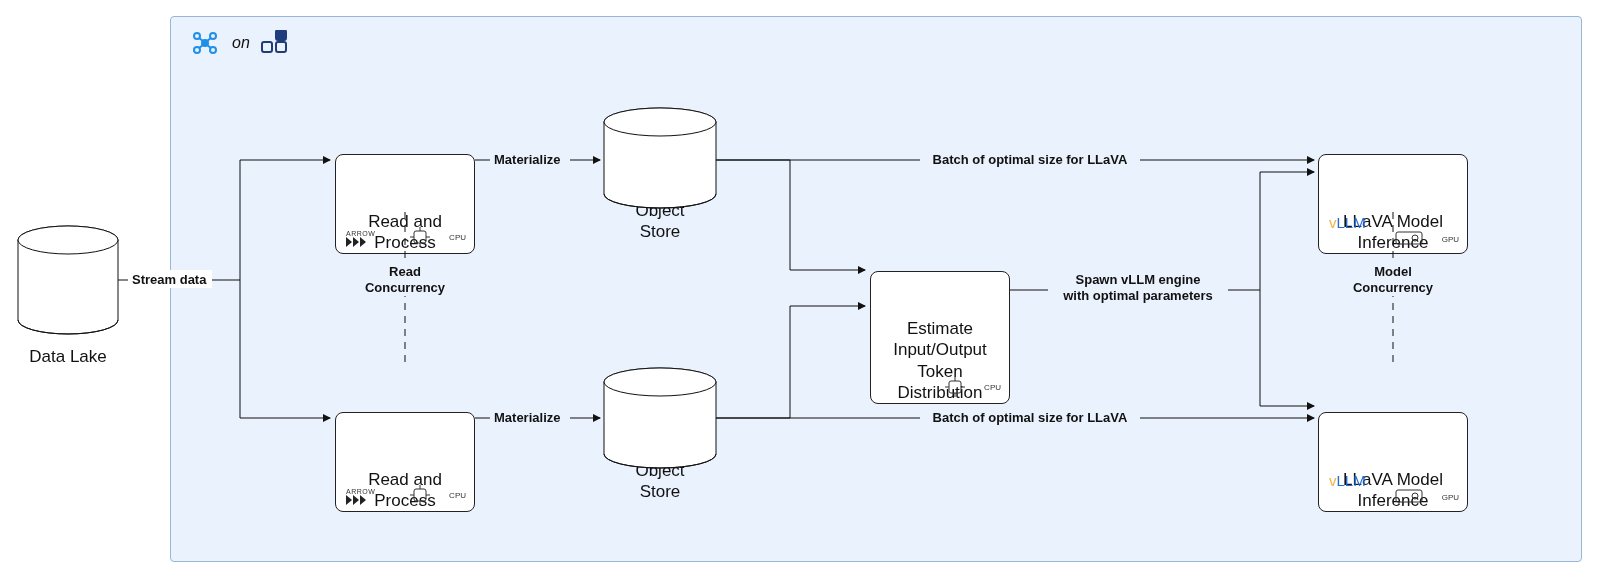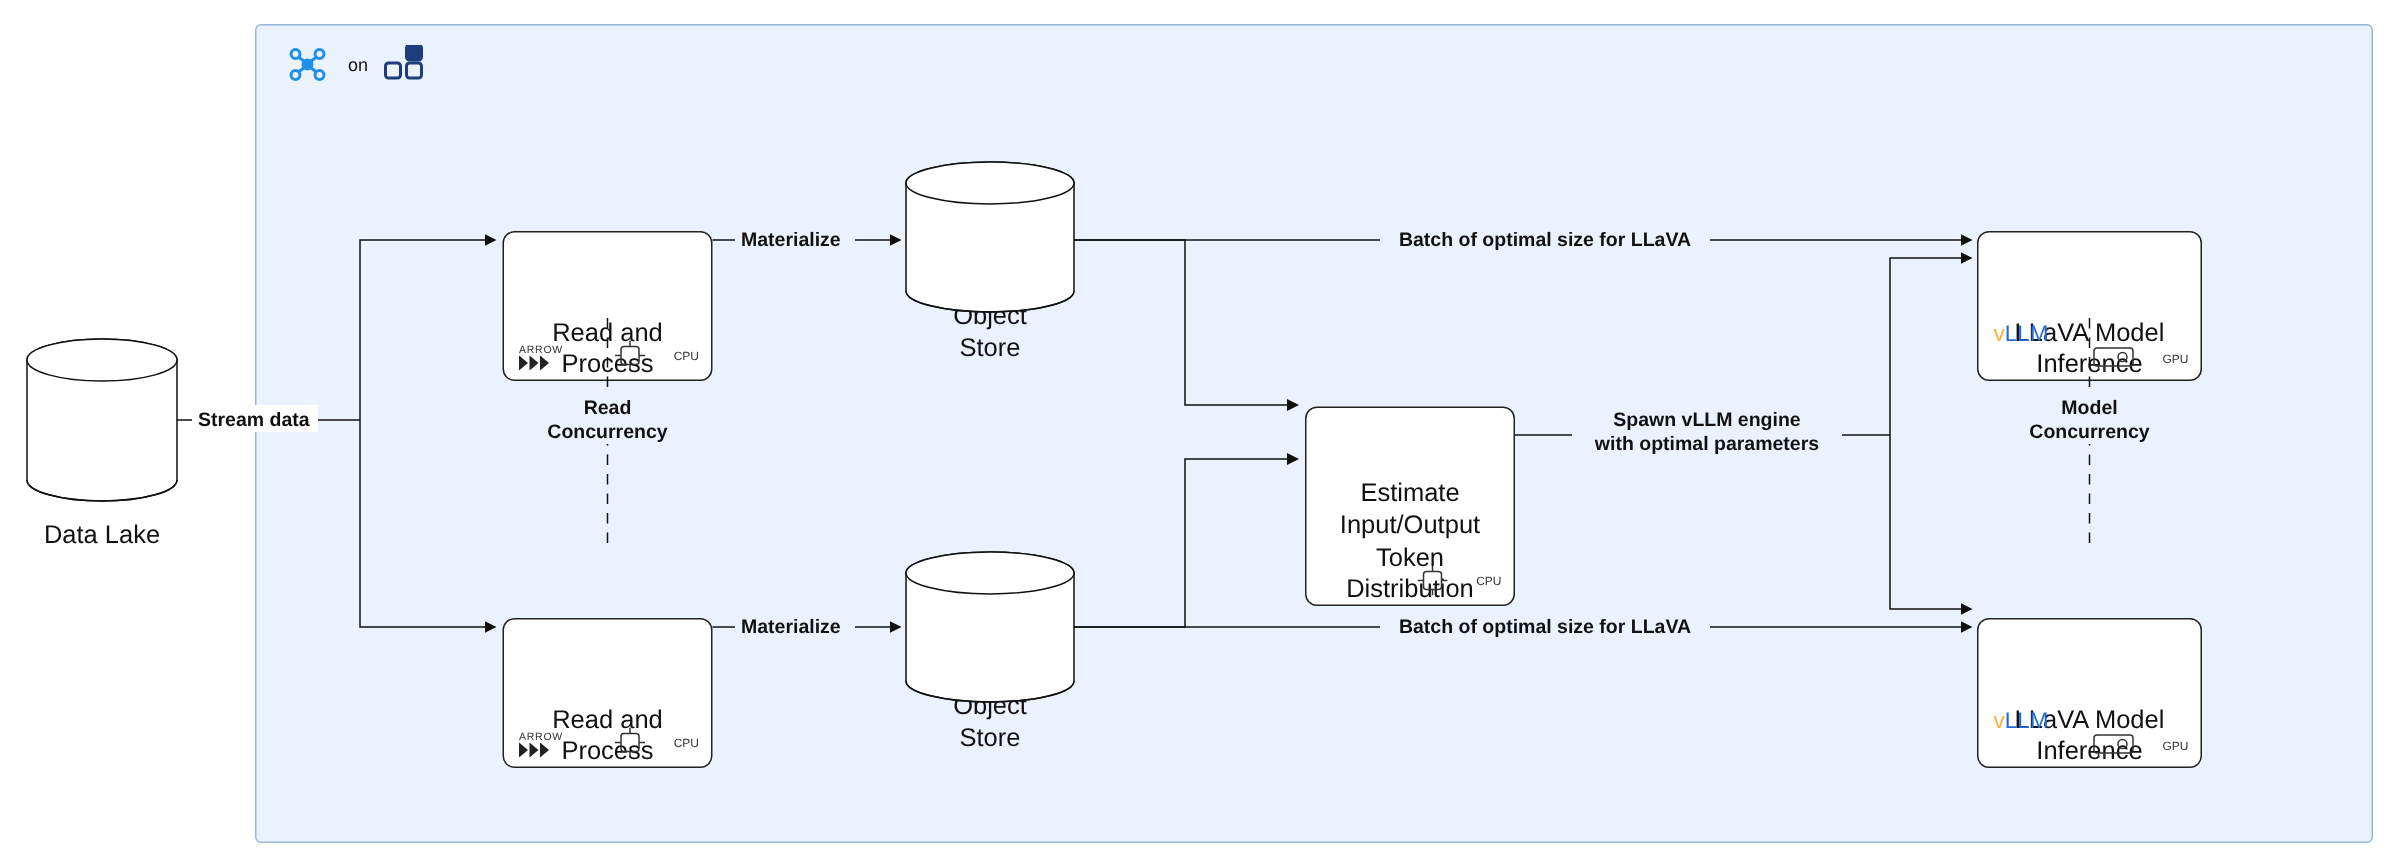--- a/index.html
+++ b/index.html
@@ -9,21 +9,21 @@
   .node .title{font-size:17px;line-height:1.25;color:#111;white-space:pre-line;}
   .chip{position:absolute;right:8px;bottom:6px;display:flex;align-items:center;gap:19px;}
   .chip svg{display:block;}
   .chip span.cap{font-size:8px;color:#333;}
   .tech{position:absolute;left:10px;bottom:6px;display:flex;flex-direction:column;align-items:flex-start;gap:0;}
   .tech .arrow-cap{font-size:7px;letter-spacing:0.5px;color:#333;}
   .tech svg{display:block;}
   .vllm{position:absolute;left:10px;bottom:22px;font-size:15px;font-weight:400;color:#236bd6;}
   .vllm .v{color:#f6b23d;}
   .header{position:absolute;left:188px;top:30px;display:flex;align-items:center;gap:10px;}
-  .header .on{font-size:12px;color:#111;}
+  .header .on{font-size:16px;color:#111;font-style:italic;}
   svg.overlay{position:absolute;left:0;top:0;width:1600px;height:578px;pointer-events:none;}
   .edge-label{font-family:Arial,Helvetica,sans-serif;font-size:13px;font-weight:700;fill:#111;}
   .bg-lab{fill:#eaf2fd;}
 </style>
 </head>
 <body>
 
 <div class="stage">
 
   <div class="panel"></div>

